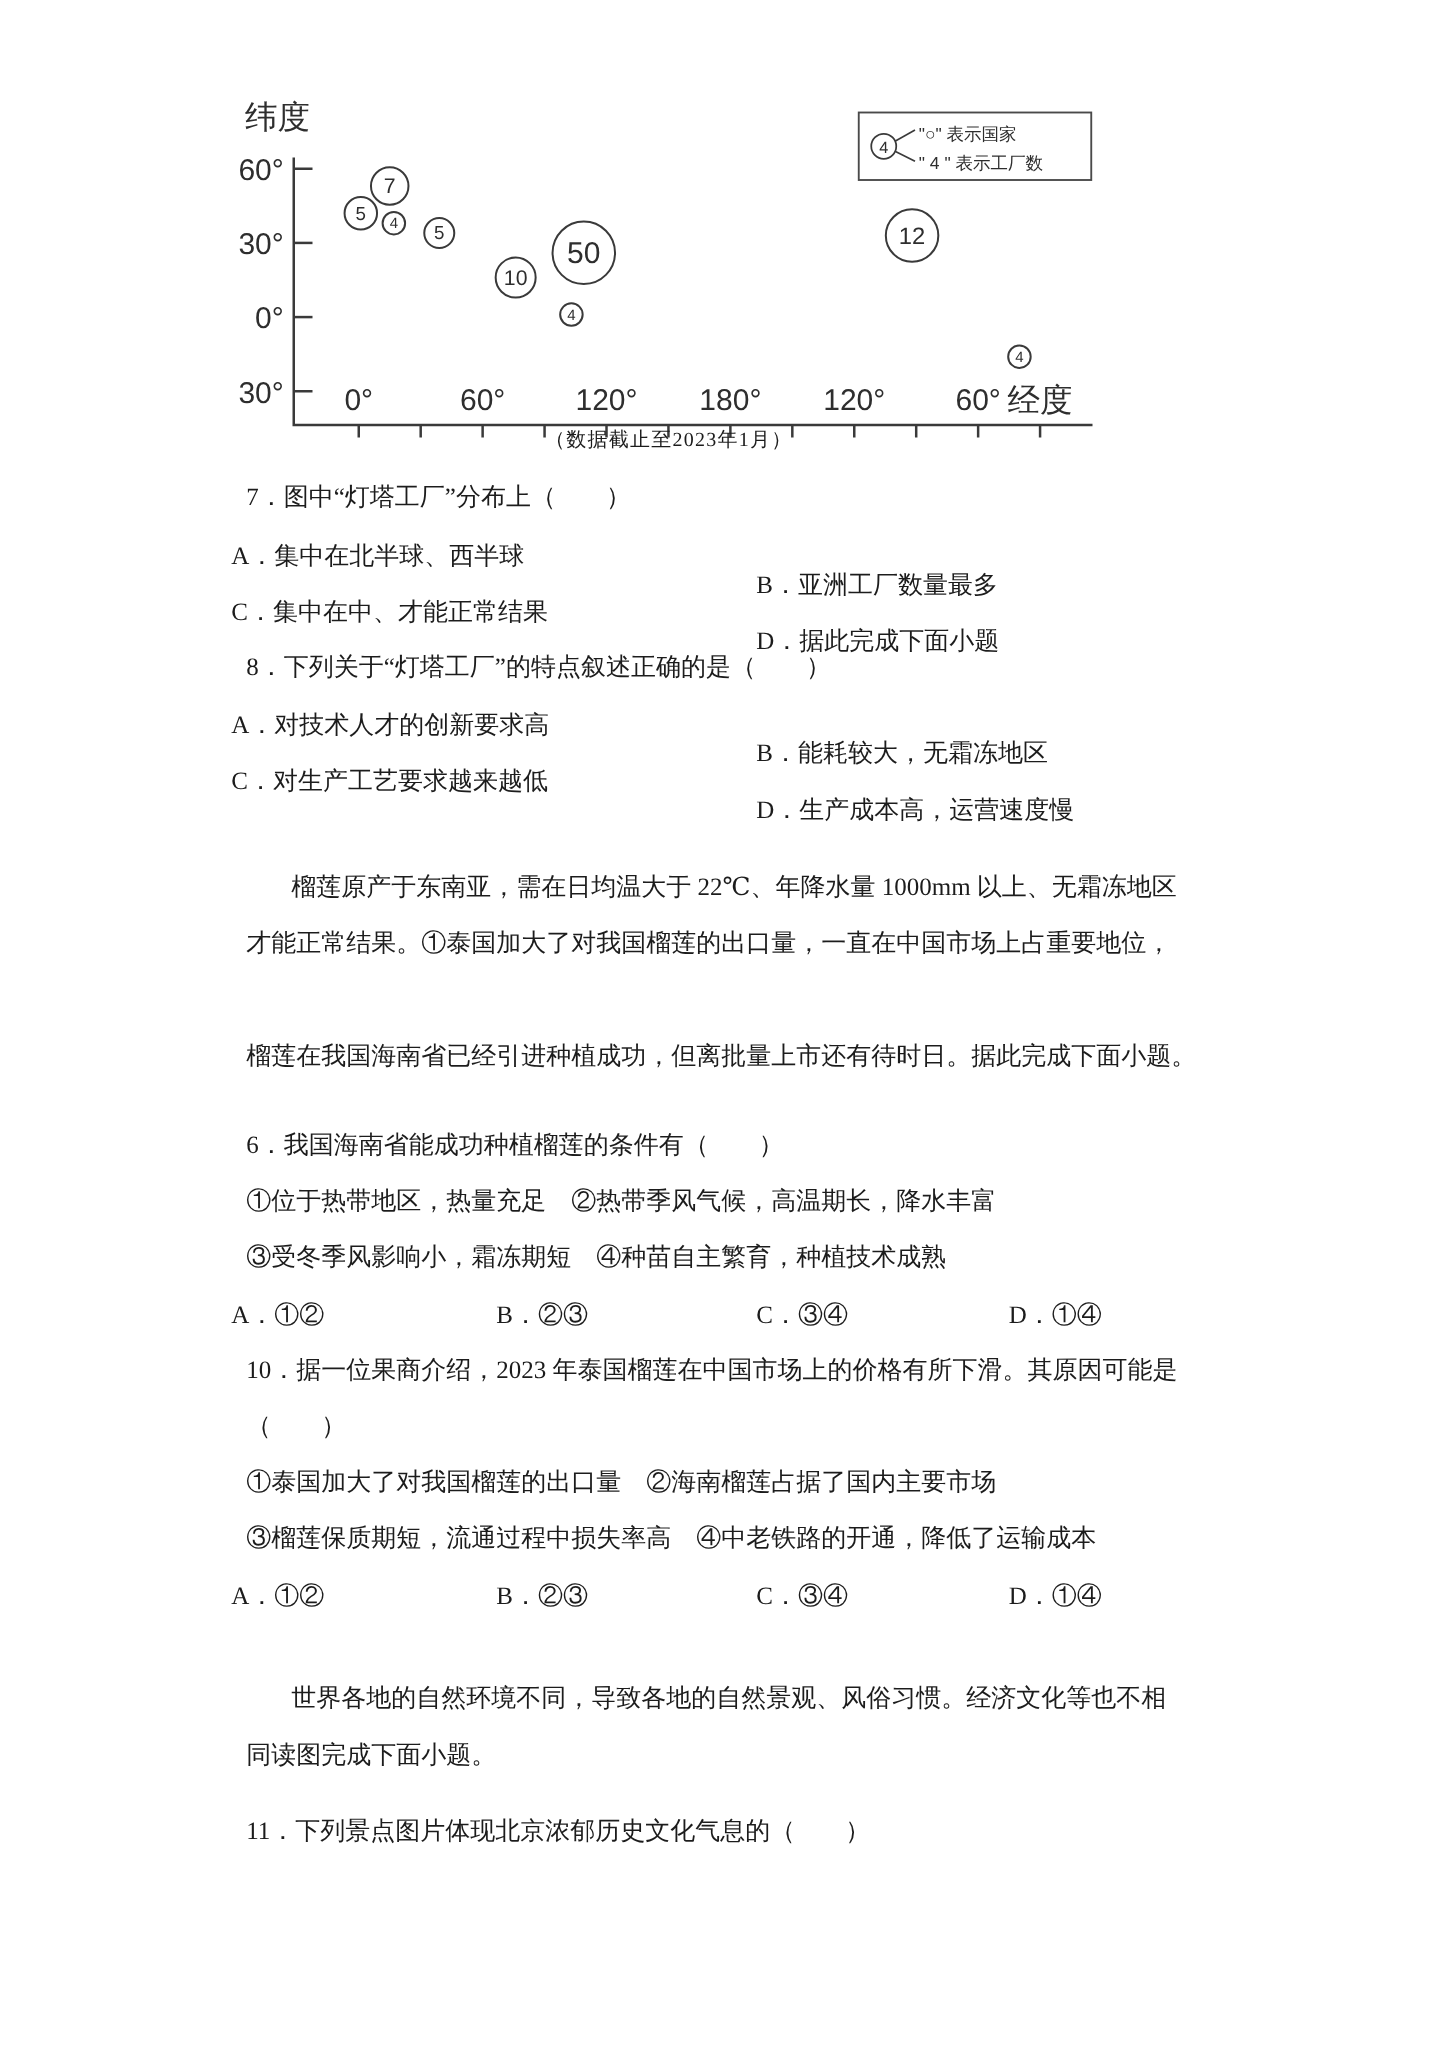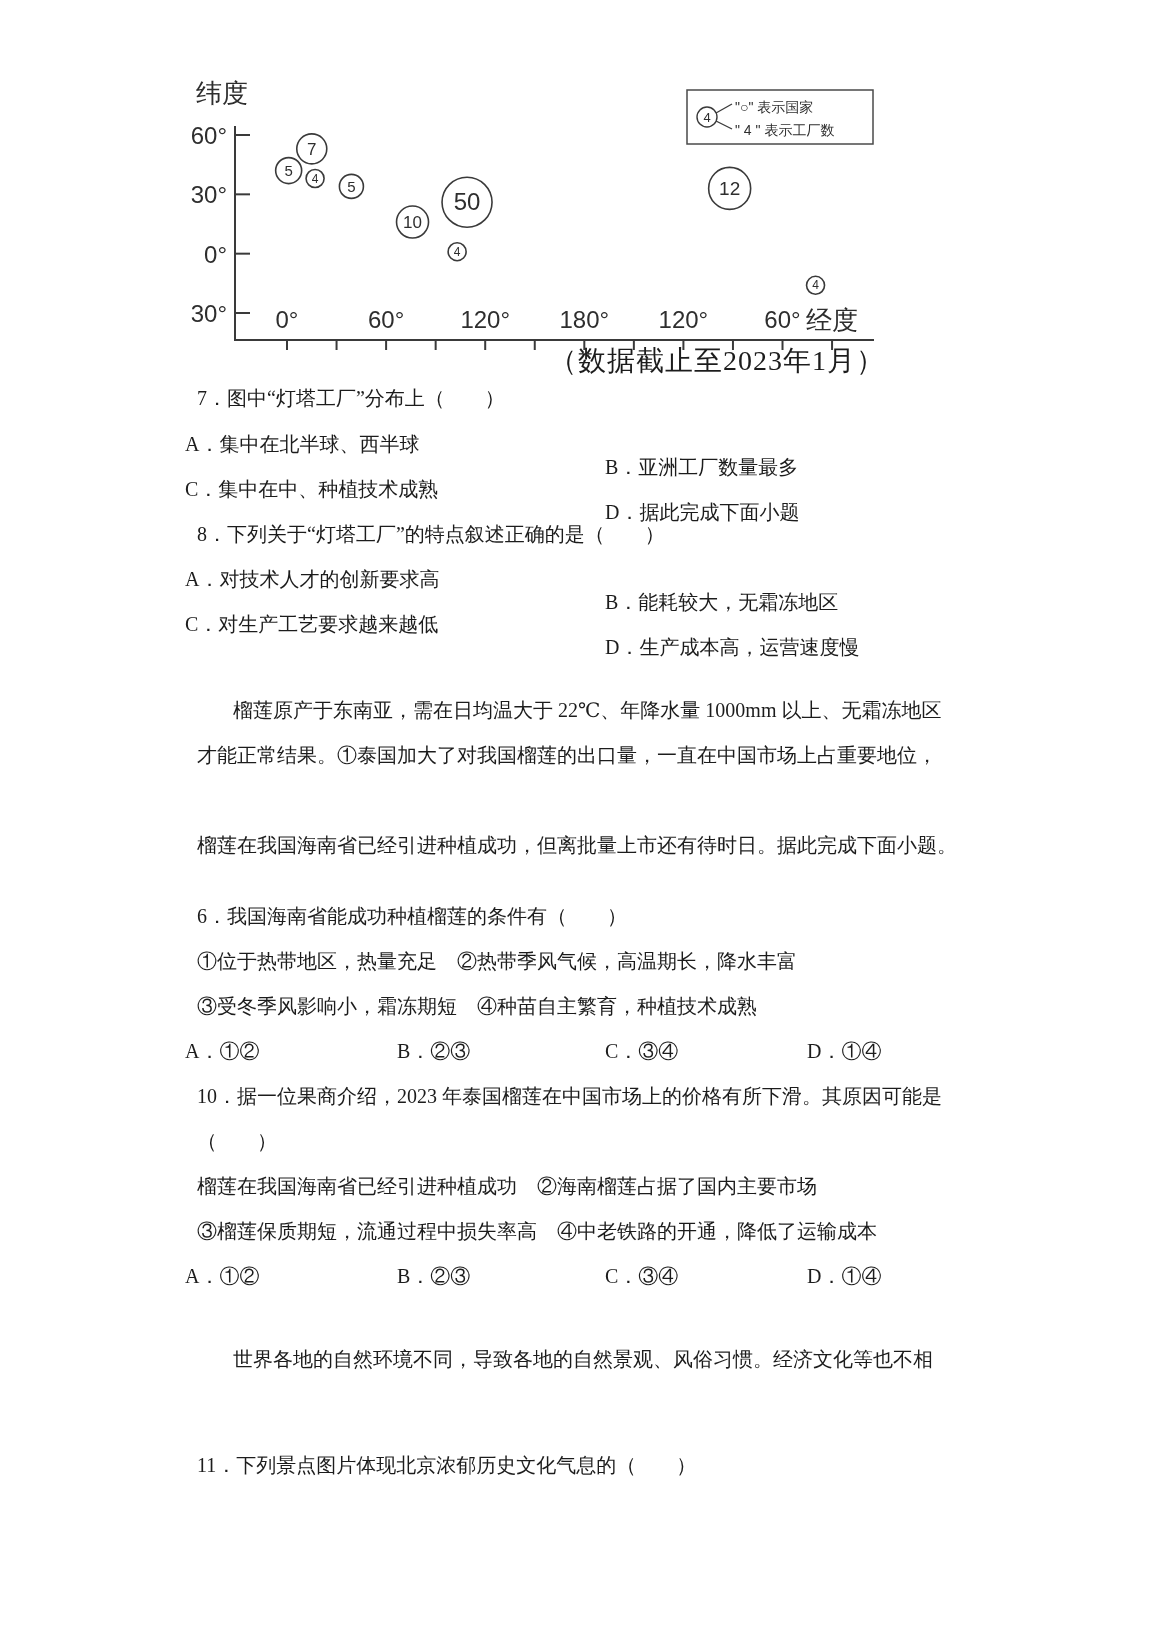--- a/index.html
+++ b/index.html
@@ -1,21 +1,21 @@
 <!DOCTYPE html>
 <html><head>
 <meta charset="utf-8">
 <style>
   html,body{margin:0;padding:0;background:#ffffff;}
   .page{position:relative;width:1158px;height:1638px;background:#ffffff;overflow:hidden;
         font-family:"Liberation Serif","DejaVu Serif",serif;color:#1c1c1c;}
   #chart-svg{position:absolute;left:0;top:0;}
   #chart-svg text{font-family:"Liberation Sans","DejaVu Sans",sans-serif;fill:#2e2e2e;}
-  .caption{position:absolute;left:185px;top:342px;width:700px;text-align:right;
-           font-size:28px;letter-spacing:1px;white-space:nowrap;}
+  .caption{position:absolute;left:185px;top:342px;width:700px;text-align:center;
+           font-size:16px;letter-spacing:1px;white-space:nowrap;}
   .line{position:absolute;left:185px;width:810px;font-size:20px;white-space:nowrap;line-height:26px;margin-left:12px;}
   .indent{left:221px;}
   .optrow{position:absolute;left:185px;width:810px;height:26px;font-size:20px;}
   .optrow span{position:absolute;top:0;white-space:nowrap;}
   .c1{left:0;} .c2{left:420px;margin-top:23px;}
   .g1{left:0;} .g2{left:212px;} .g3{left:420px;} .g4{left:622px;}
 </style>
 </head>
 <body>
 
@@ -79,21 +79,21 @@
     </svg>
 
   <div class="caption">（数据截止至2023年1月）</div>
 
   <div class="line" style="top:385px">7．图中“灯塔工厂”分布上（　　）</div>
   <div class="optrow" style="top:431px">
     <span class="c1">A．集中在北半球、西半球</span>
     <span class="c2">B．亚洲工厂数量最多</span>
   </div>
   <div class="optrow" style="top:476px">
-    <span class="c1">C．集中在中、种植技术成熟</span>
+    <span class="c1">C．集中在中、才能正常结果</span>
     <span class="c2">D．据此完成下面小题</span>
   </div>
 
   <div class="line" style="top:521px">8．下列关于“灯塔工厂”的特点叙述正确的是（　　）</div>
   <div class="optrow" style="top:566px">
     <span class="c1">A．对技术人才的创新要求高</span>
     <span class="c2">B．能耗较大，无霜冻地区</span>
   </div>
   <div class="optrow" style="top:611px">
     <span class="c1">C．对生产工艺要求越来越低</span>
@@ -109,26 +109,27 @@
   <div class="line" style="top:993px">③受冬季风影响小，霜冻期短　④种苗自主繁育，种植技术成熟</div>
   <div class="optrow" style="top:1038px">
     <span class="g1">A．①②</span>
     <span class="g2">B．②③</span>
     <span class="g3">C．③④</span>
     <span class="g4">D．①④</span>
   </div>
 
   <div class="line" style="top:1083px">10．据一位果商介绍，2023 年泰国榴莲在中国市场上的价格有所下滑。其原因可能是</div>
   <div class="line" style="top:1128px">（　　）</div>
-  <div class="line" style="top:1173px">榴莲在我国海南省已经引进种植成功　②海南榴莲占据了国内主要市场</div>
+  <div class="line" style="top:1173px">①泰国加大了对我国榴莲的出口量　②海南榴莲占据了国内主要市场</div>
   <div class="line" style="top:1218px">③榴莲保质期短，流通过程中损失率高　④中老铁路的开通，降低了运输成本</div>
   <div class="optrow" style="top:1263px">
     <span class="g1">A．①②</span>
     <span class="g2">B．②③</span>
     <span class="g3">C．③④</span>
     <span class="g4">D．①④</span>
   </div>
 
   <div class="line indent" style="top:1346px">世界各地的自然环境不同，导致各地的自然景观、风俗习惯。经济文化等也不相</div>
+  <div class="line" style="top:1391px">同读图完成下面小题。</div>
 
   <div class="line" style="top:1452px">11．下列景点图片体现北京浓郁历史文化气息的（　　）</div>
 
 </div>
 
 </body></html>

